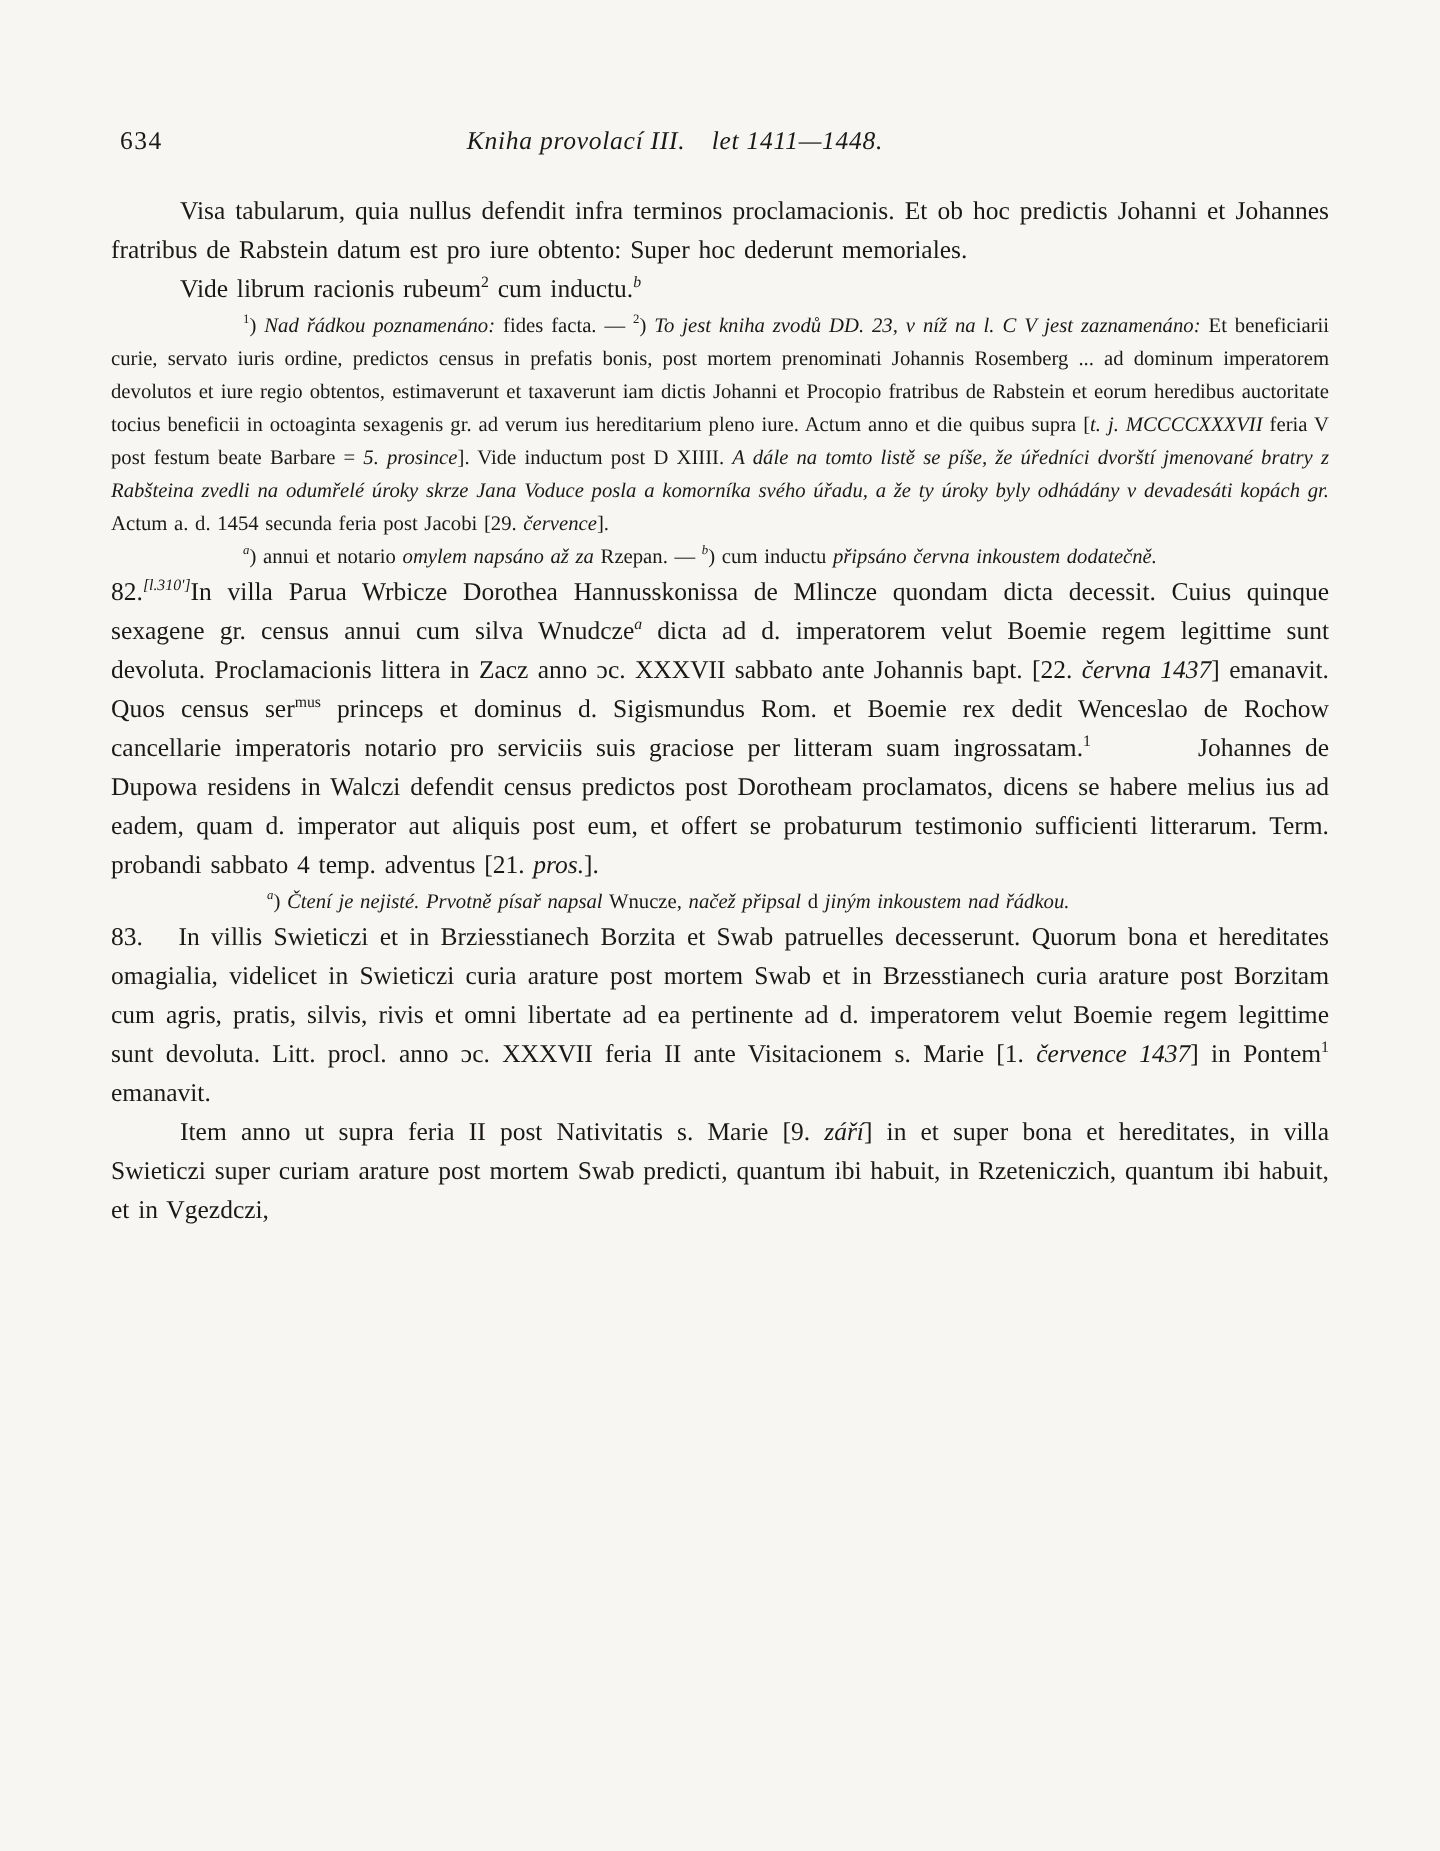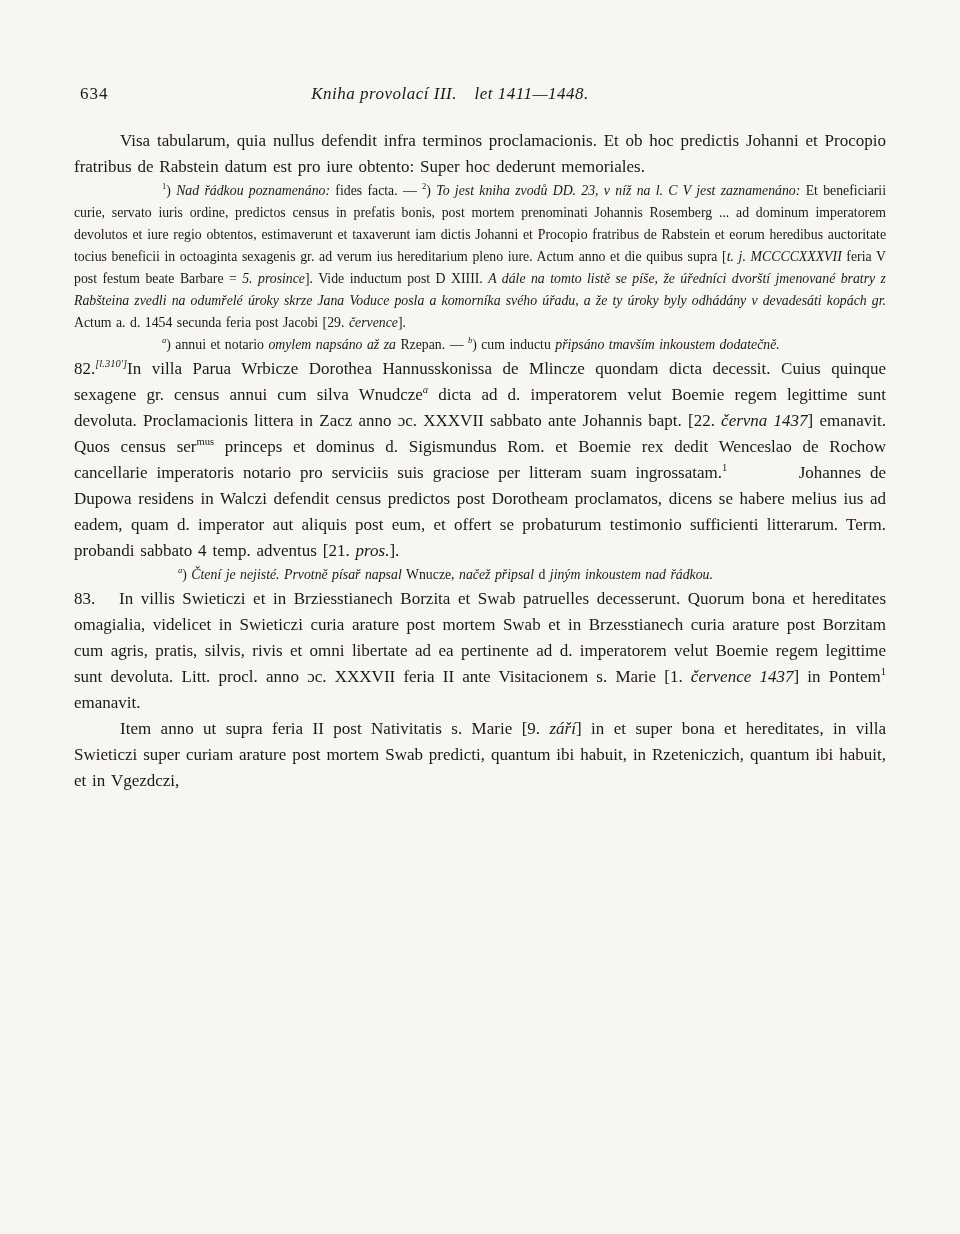--- a/index.html
+++ b/index.html
@@ -72,21 +72,22 @@
 </style>
 </head>
 <body>
 
 <div class="page">
   <div class="pagehead">
     <span class="pagenum">634</span>
     <span class="htitle">Kniha provolací III. let 1411—1448.</span>
   </div>
   <div class="textblock">
-      <p class="para k-body ind-1"><span>Visa tabularum, quia nullus defendit infra terminos proclamacionis. Et ob hoc predictis Johanni et Procopio fratribus de Rabstein datum est pro iure obtento: Super hoc dederunt memoriales.</span></p>
+      <p class="para k-body ind-1"><span>Visa tabularum, quia nullus defendit infra terminos proclamacionis. Et ob hoc predictis Johanni et Johannes fratribus de Rabstein datum est pro iure obtento: Super hoc dederunt memoriales.</span></p>
+      <p class="para k-body ind-1"><span>Vide librum racionis rubeum</span><sup>2</sup><span> cum inductu.</span><sup class="i">b</sup></p>
       <p class="para k-fn ind-2 gap-sm"><sup>1</sup><span>) </span><span class="i">Nad řádkou poznamenáno:</span><span> fides facta. — </span><sup>2</sup><span>) </span><span class="i">To jest kniha zvodů DD. 23, v níž na l. C V jest zaznamenáno:</span><span> Et beneficiarii curie, servato iuris ordine, predictos census in prefatis bonis, post mortem prenominati Johannis Rosemberg ... ad dominum imperatorem devolutos et iure regio obtentos, estimaverunt et taxaverunt iam dictis Johanni et Procopio fratribus de Rabstein et eorum heredibus auctoritate tocius beneficii in octoaginta sexagenis gr. ad verum ius hereditarium pleno iure. Actum anno et die quibus supra [</span><span class="i">t. j. MCCCCXXXVII</span><span> feria V post festum beate Barbare = </span><span class="i">5. prosince</span><span>]. Vide inductum post D XIIII. </span><span class="i">A dále na tomto listě se píše, že úředníci dvorští jmenované bratry z Rabšteina zvedli na odumřelé úroky skrze Jana Voduce posla a komorníka svého úřadu, a že ty úroky byly odhádány v devadesáti kopách gr.</span><span> Actum a. d. 1454 secunda feria post Jacobi [29. </span><span class="i">července</span><span>].</span></p>
-      <p class="para k-fn ind-2"><sup class="i">a</sup><span>) annui et notario </span><span class="i">omylem napsáno až za</span><span> Rzepan. — </span><sup class="i">b</sup><span>) cum inductu </span><span class="i">připsáno tmavším inkoustem dodatečně.</span></p>
+      <p class="para k-fn ind-2"><sup class="i">a</sup><span>) annui et notario </span><span class="i">omylem napsáno až za</span><span> Rzepan. — </span><sup class="i">b</sup><span>) cum inductu </span><span class="i">připsáno června inkoustem dodatečně.</span></p>
       <p class="para k-body ind-0 gap-lg"><span>82.</span><sup class="i">[l.310']</sup><span>In villa Parua Wrbicze Dorothea Hannusskonissa de Mlincze quondam dicta decessit. Cuius quinque sexagene gr. census annui cum silva Wnudcze</span><sup class="i">a</sup><span> dicta ad d. imperatorem velut Boemie regem legittime sunt devoluta. Proclamacionis littera in Zacz anno ɔc. XXXVII sabbato ante Johannis bapt. [22. </span><span class="i">června 1437</span><span>] emanavit. Quos census ser</span><sup>mus</sup><span> princeps et dominus d. Sigismundus Rom. et Boemie rex dedit Wenceslao de Rochow cancellarie imperatoris notario pro serviciis suis graciose per litteram suam ingrossatam.</span><sup>1</sup><span class="gseg g-lg"></span><span>Johannes de Dupowa residens in Walczi defendit census predictos post Dorotheam proclamatos, dicens se habere melius ius ad eadem, quam d. imperator aut aliquis post eum, et offert se probaturum testimonio sufficienti litterarum. Term. probandi sabbato 4 temp. adventus [21. </span><span class="i">pros.</span><span>].</span></p>
       <p class="para k-fn ind-3"><sup class="i">a</sup><span>) </span><span class="i">Čtení je nejisté. Prvotně písař napsal</span><span> Wnucze, </span><span class="i">načež připsal</span><span> d </span><span class="i">jiným inkoustem nad řádkou.</span></p>
       <p class="para k-body ind-0 gap-lg"><span>83.</span><span class="gseg g-sm"></span><span>In villis Swieticzi et in Brziesstianech Borzita et Swab patruelles decesserunt. Quorum bona et hereditates omagialia, videlicet in Swieticzi curia arature post mortem Swab et in Brzesstianech curia arature post Borzitam cum agris, pratis, silvis, rivis et omni libertate ad ea pertinente ad d. imperatorem velut Boemie regem legittime sunt devoluta. Litt. procl. anno ɔc. XXXVII feria II ante Visitacionem s. Marie [1. </span><span class="i">července 1437</span><span>] in Pontem</span><sup>1</sup><span> emanavit.</span></p>
       <p class="para k-body ind-1"><span>Item anno ut supra feria II post Nativitatis s. Marie [9. </span><span class="i">září</span><span>] in et super bona et hereditates, in villa Swieticzi super curiam arature post mortem Swab predicti, quantum ibi habuit, in Rzeteniczich, quantum ibi habuit, et in Vgezdczi,</span></p>
     </div>
 </div>
 
 </body></html>

